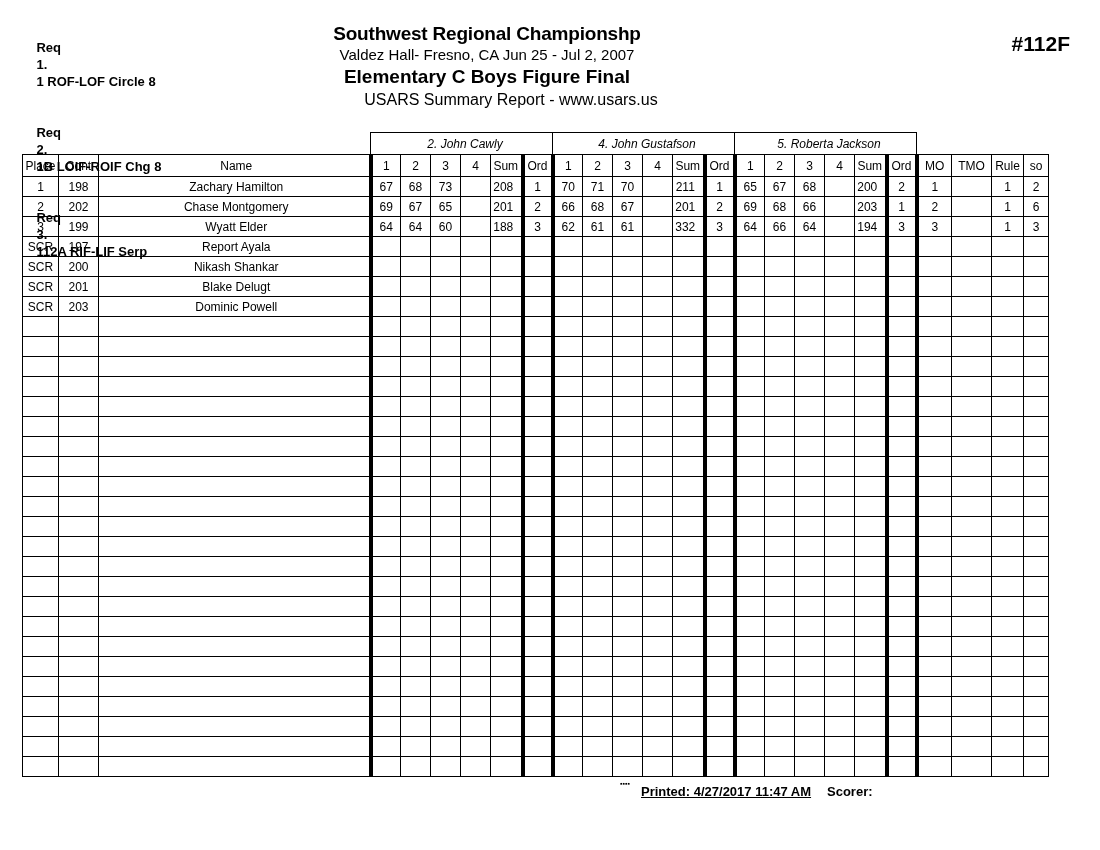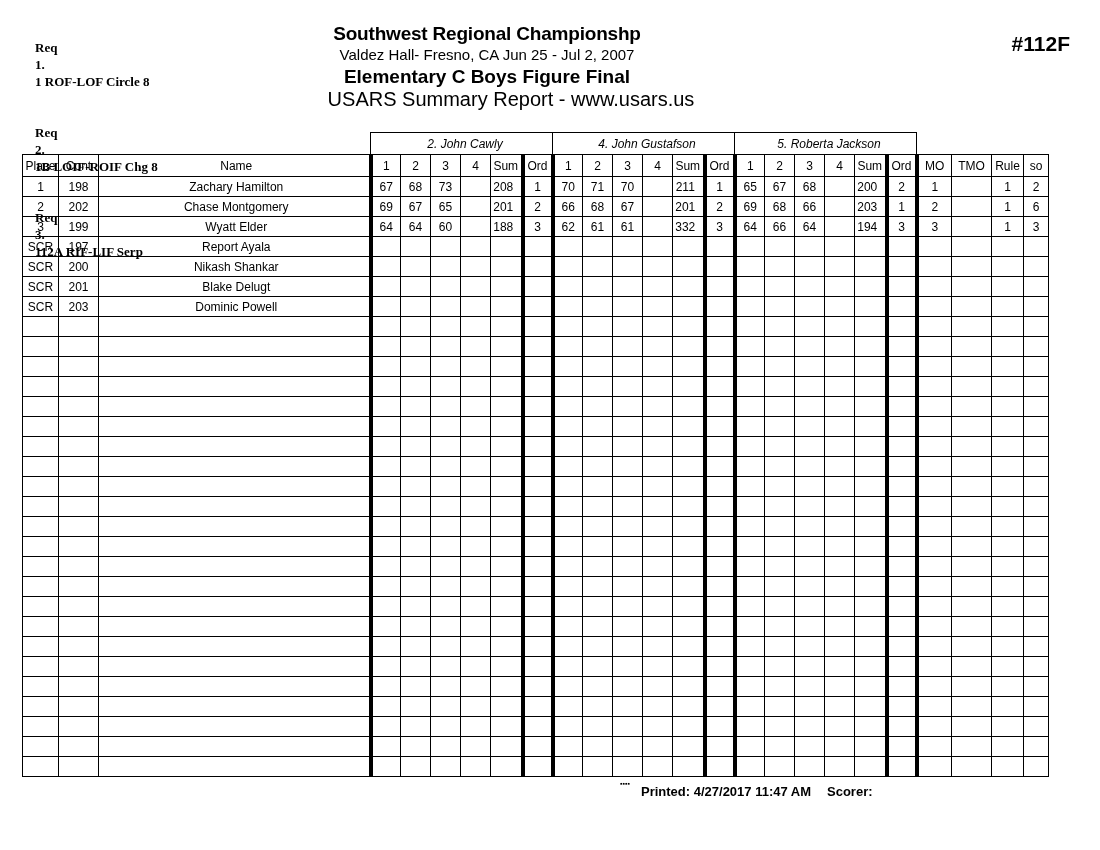--- a/index.html
+++ b/index.html
@@ -19,21 +19,21 @@
 
   
   #req-block {
     position: absolute;
     left: 22px;
     top: 22px;
     font-size: 13px;
     font-weight: bold;
     line-height: 17px;
   }
-  .req-row { white-space: pre; font-family: Liberation Serif, serif; }
+  .req-row { white-space: pre; }
   .req-label { display: inline-block; }
   .req-num { display: inline-block; width: 26px; }
   .req-text { display: inline-block; }
 
   
   #title-block {
     position: absolute;
     left: 0;
     top: 22px;
     width: 974px;
@@ -50,21 +50,21 @@
     font-weight: normal;
     line-height: 20px;
   }
   #division-title {
     font-size: 19px;
     font-weight: bold;
     line-height: 24px;
     text-align: center;
   }
   #report-line {
-    font-size: 20px;
+    font-size: 16px;
     font-weight: normal;
     line-height: 21px;
     padding-left: 48px;
   }
 
   
   #event-number {
     position: absolute;
     right: 30px;
     top: 22px;
@@ -144,20 +144,21 @@
     line-height: 8px;
     color: #000000;
   }
   #printed-text {
     position: absolute;
     left: 641px;
     top: 784px;
     font-size: 13px;
     font-weight: bold;
     white-space: nowrap;
+    text-decoration: underline;
   }
   #scorer-text {
     position: absolute;
     left: 827px;
     top: 784px;
     font-size: 13px;
     font-weight: bold;
     white-space: nowrap;
   }
 </style>

